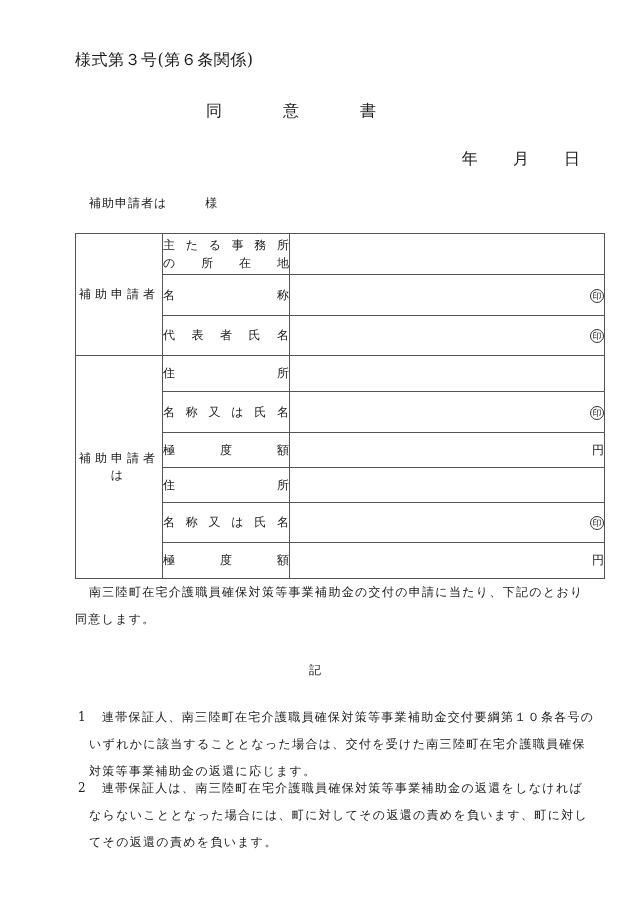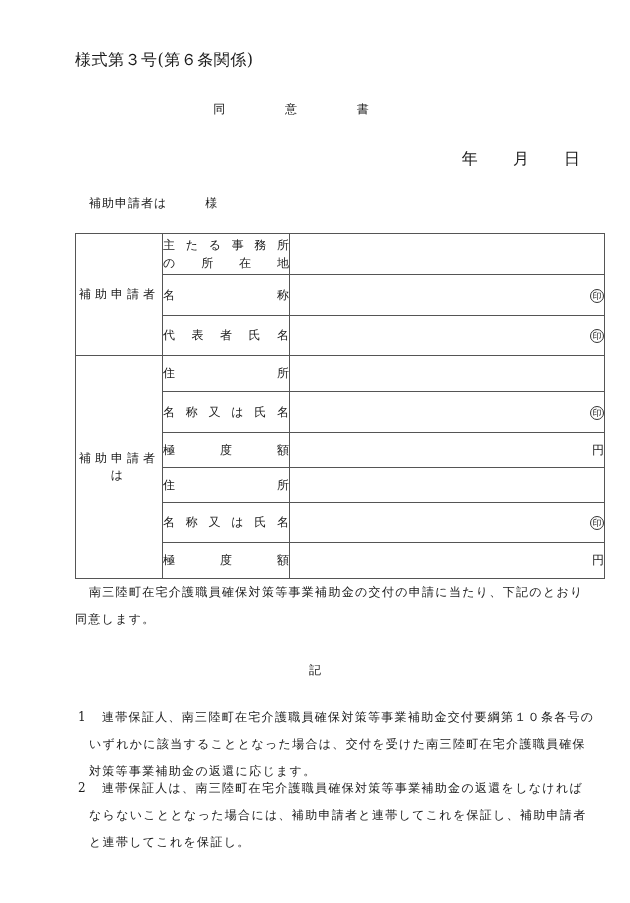--- a/index.html
+++ b/index.html
@@ -3,21 +3,21 @@
 <meta charset="utf-8">
 <style>
   html, body { margin:0; padding:0; background:#ffffff; }
   body {
     width:630px; height:903px; position:relative; overflow:hidden;
     font-family: "DejaVu Serif", "Liberation Serif", serif;
     color:#1a1a1a; font-size:12px;
   }
   .abs { position:absolute; white-space:nowrap; }
   .form-no { left:75px; top:50px; font-size:16px; letter-spacing:0.5px; }
-  .title { top:101px; left:0; width:582px; text-align:center; font-size:12px; }
+  .title { top:101px; left:0; width:582px; text-align:center; font-size:16px; }
   .title span { display:inline-block; margin:0 28px; }
   .date { top:149px; right:50px; font-size:16px; }
   .date span { display:inline-block; margin-left:30px; }
   .addressee { left:89px; top:195px; font-size:12px; letter-spacing:1px; }
   .addressee .sama { margin-left:38px; }
 
   table.form {
     position:absolute; left:75px; top:233px;
     border-collapse:collapse; width:530px;
   }
@@ -175,14 +175,14 @@
 
 <div class="abs ki">記</div>
 
 <div class="abs item" style="top:704px;">
   <span class="num">1</span>
   <span class="txt">連帯保証人、南三陸町在宅介護職員確保対策等事業補助金交付要綱第１０条各号のいずれかに該当することとなった場合は、交付を受けた南三陸町在宅介護職員確保対策等事業補助金の返還に応じます。</span>
 </div>
 
 <div class="abs item" style="top:775px;">
   <span class="num">2</span>
-  <span class="txt">連帯保証人は、南三陸町在宅介護職員確保対策等事業補助金の返還をしなければならないこととなった場合には、補助申請者と連帯してこれを保証し、補助申請者と連帯してこれを保証し。</span>
+  <span class="txt">連帯保証人は、南三陸町在宅介護職員確保対策等事業補助金の返還をしなければならないこととなった場合には、町に対してその返還の責めを負います、町に対してその返還の責めを負います。</span>
 </div>
 
 </body></html>

